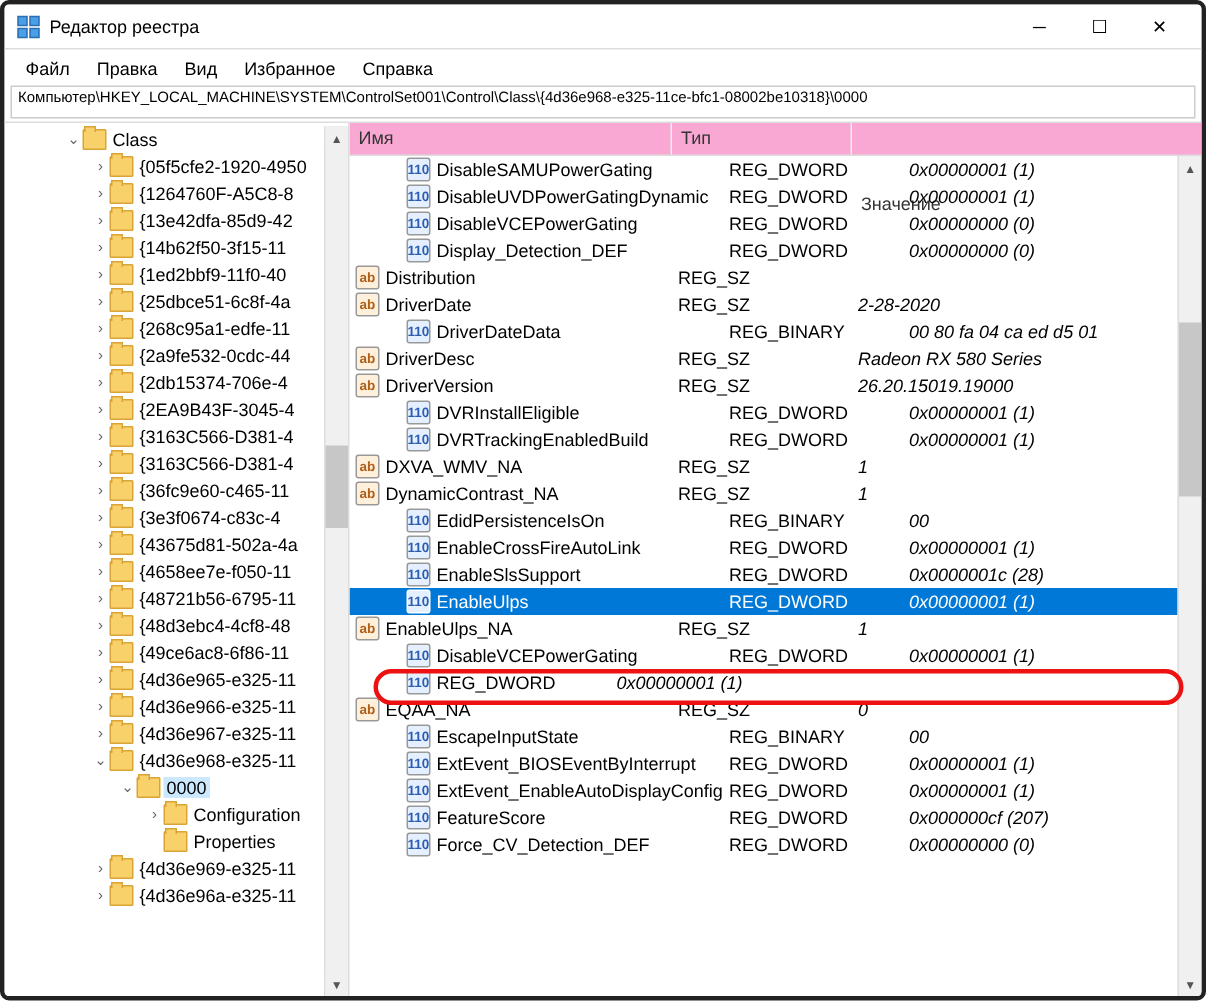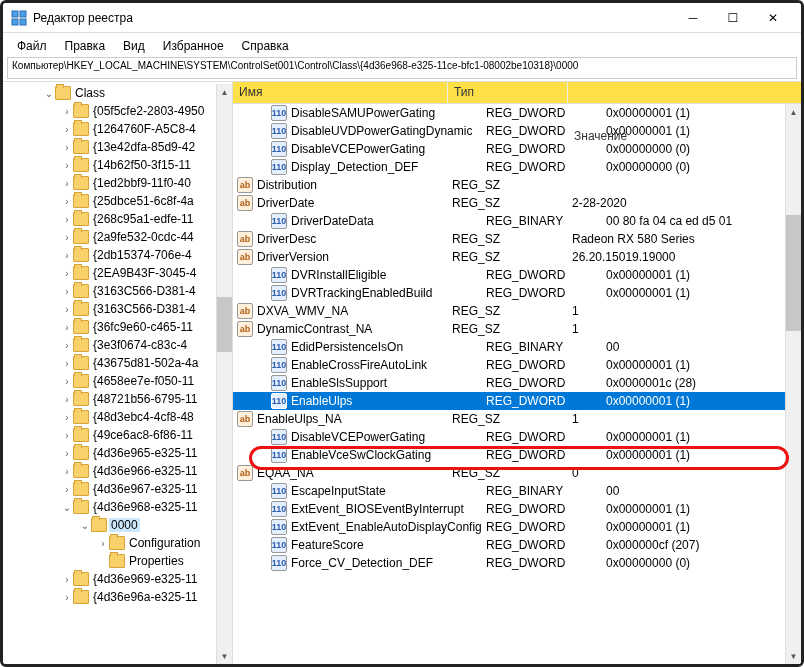--- a/index.html
+++ b/index.html
@@ -24,33 +24,33 @@
 .indent-1 { padding-left: 40px !important; }
 .indent-2 { padding-left: 58px !important; }
 .indent-3 { padding-left: 76px !important; }
 .indent-4 { padding-left: 94px !important; }
 .tree-node.sel .label { background: #cce8ff; }
 .vscroll { position: absolute; right: 0; top: 0; bottom: 0; width: 16px; background: #f0f0f0; border-left: 1px solid #ddd; display: flex; flex-direction: column; }
 .vscroll .btn { height: 16px; background: #f0f0f0; display: flex; align-items: center; justify-content: center; font-size: 8px; color: #555; }
 .vscroll .track { flex: 1; position: relative; }
 .vscroll .thumb { position: absolute; left: 0; right: 0; background: #c7c7c7; }
 .list { flex: 1; position: relative; overflow: hidden; }
-.list-head { display: flex; height: 22px; border-bottom: 1px solid #ddd; background: #fde047; }
+.list-head { display: flex; height: 22px; border-bottom: 1px solid #ddd; background: #f9a8d4; }
 .list-head div { padding: 3px 6px; border-right: 1px solid #eee; color: #333; }
 .col-name { width: 215px; flex-shrink: 0; }
 .col-type { width: 120px; flex-shrink: 0; }
 .col-data { flex: 1; margin-top: 44px; }
 .rows { position: relative; }
 .row { display: flex; align-items: center; height: 18px; padding-left: 4px; }
 .row .icon { width: 16px; height: 16px; margin-right: 4px; display: inline-flex; align-items: center; justify-content: center; font-size: 9px; font-weight: bold; border: 1px solid #999; border-radius: 2px; flex-shrink: 0; }
 .icon.bin { background: #e4efff; color: #2a5db0; margin-left: 34px; }
 .icon.str { background: #fff0db; color: #b05f18; }
 .row .rname { width: 195px; flex-shrink: 0; white-space: nowrap; overflow: hidden; }
 .row .rtype { width: 120px; flex-shrink: 0; }
-.row .rdata { flex: 1; white-space: nowrap; overflow: hidden; }
+.row .rdata { flex: 1; white-space: nowrap; overflow: hidden; font-style: italic; }
 .row.sel { background: #0078d7; color: #fff; }
 .row.sel .icon { border-color: #fff; }
 .highlight-box { position: absolute; border: 3px solid #e11; border-radius: 14px; pointer-events: none; left: 246px; top: 443px; width: 540px; height: 24px; z-index: 10; }
 </style>
 </head>
 <body>
 
 <div class="window">
   <div class="titlebar">
     <span class="app-icon">
@@ -83,26 +83,26 @@
     <div class="tree">
       <div class="tree-scroll" id="tree-scroll">
         <div class="tree-node indent-1">
             <span class="caret">⌄</span>
             <span class="folder"></span>
             <span class="label">Class</span>
           </div>
           <div class="tree-node indent-2">
             <span class="caret">›</span>
             <span class="folder"></span>
-            <span class="label">{05f5cfe2-2803-4950</span>
-          </div>
-          <div class="tree-node indent-2">
-            <span class="caret">›</span>
-            <span class="folder"></span>
-            <span class="label">{1264760F-A5C8-4</span>
+            <span class="label">{05f5cfe2-1920-4950</span>
+          </div>
+          <div class="tree-node indent-2">
+            <span class="caret">›</span>
+            <span class="folder"></span>
+            <span class="label">{1264760F-A5C8-8</span>
           </div>
           <div class="tree-node indent-2">
             <span class="caret">›</span>
             <span class="folder"></span>
             <span class="label">{13e42dfa-85d9-42</span>
           </div>
           <div class="tree-node indent-2">
             <span class="caret">›</span>
             <span class="folder"></span>
             <span class="label">{14b62f50-3f15-11</span>
@@ -352,21 +352,20 @@
             <span class="rdata">1</span>
           </div>
           <div class="row">
             <span class="icon bin">110</span>
             <span class="rname">DisableVCEPowerGating</span>
             <span class="rtype">REG_DWORD</span>
             <span class="rdata">0x00000001 (1)</span>
           </div>
           <div class="row">
             <span class="icon bin">110</span>
-            <span class="rname">EnableVceSwClockGating</span>
             <span class="rtype">REG_DWORD</span>
             <span class="rdata">0x00000001 (1)</span>
           </div>
           <div class="row">
             <span class="icon str">ab</span>
             <span class="rname">EQAA_NA</span>
             <span class="rtype">REG_SZ</span>
             <span class="rdata">0</span>
           </div>
           <div class="row">

